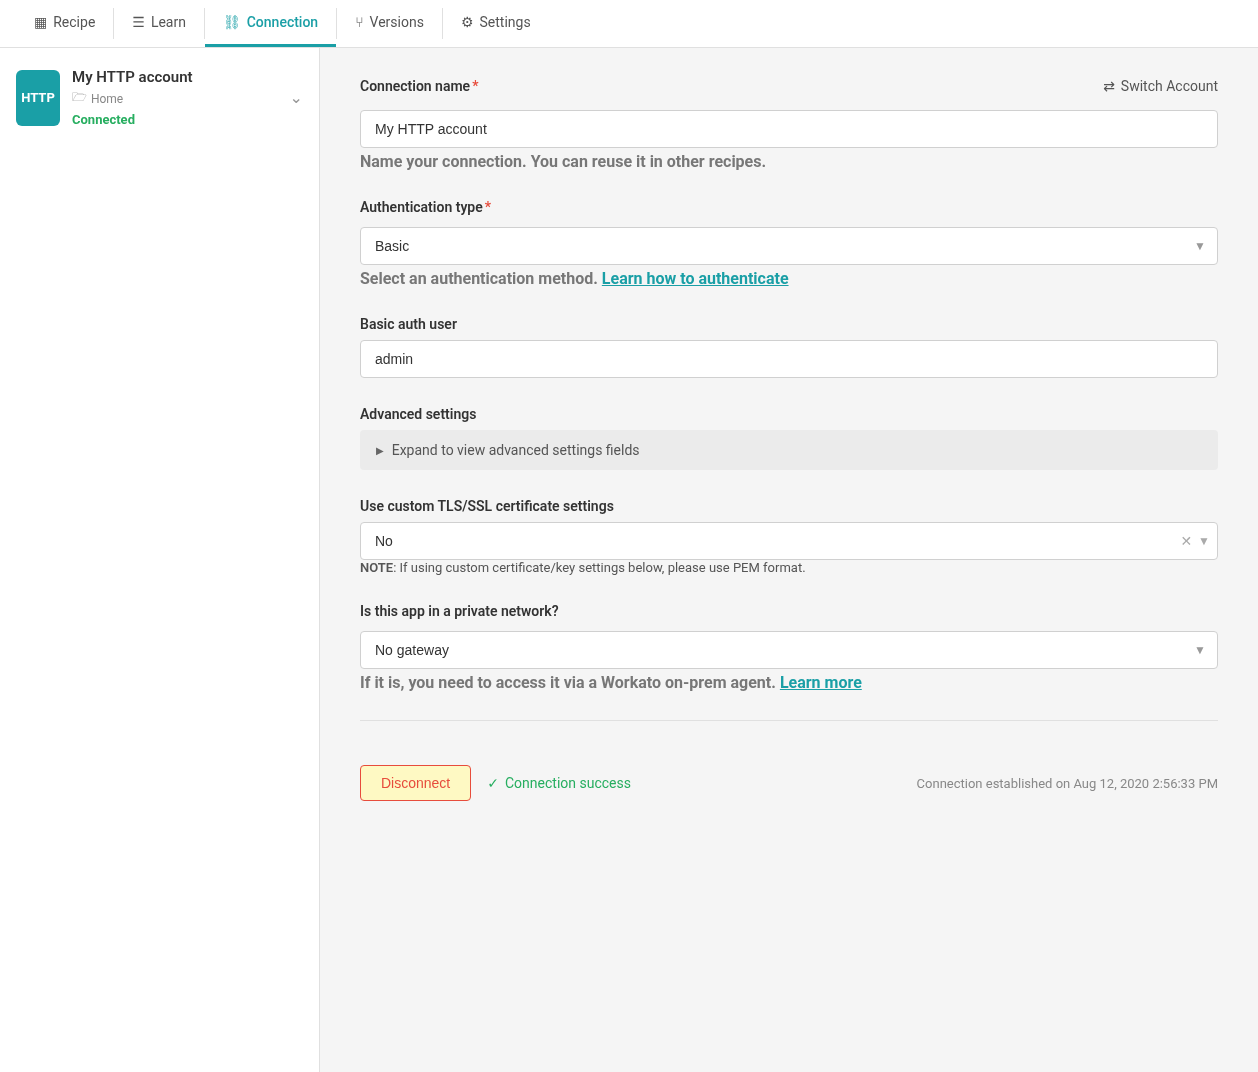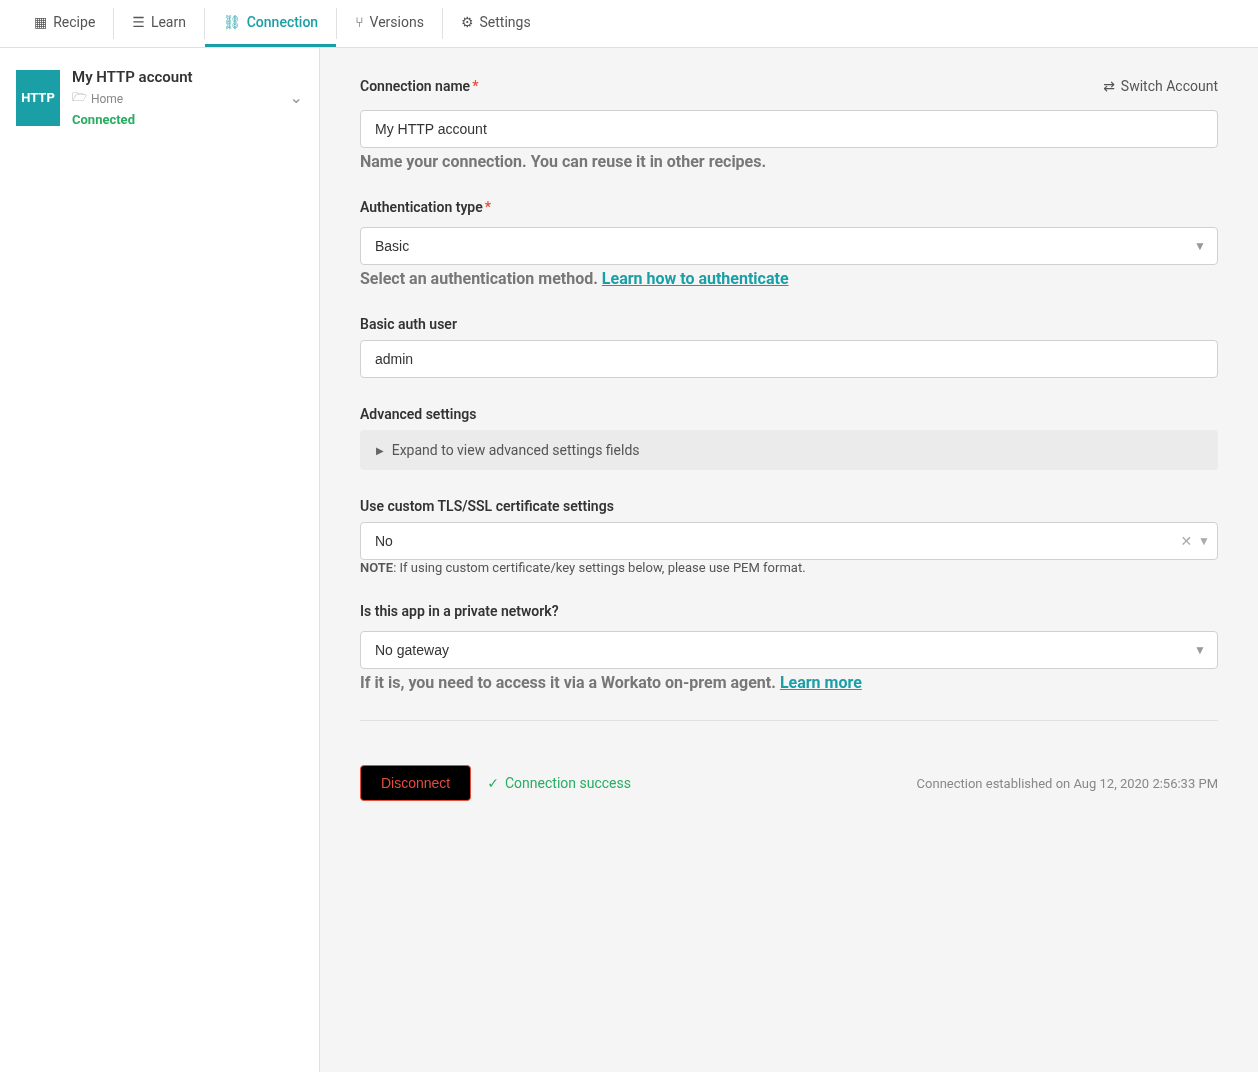--- a/index.html
+++ b/index.html
@@ -11,21 +11,21 @@
     .top-nav-item.active { color: #1a9fa6; border-bottom: 3px solid #1a9fa6; font-weight: 500; }
     .nav-icon { font-size: 14px; }
     .nav-sep { width: 1px; background: #e0e0e0; margin: 8px 0; }
 
     
     .main-layout { display: flex; height: calc(100vh - 48px); }
 
     
     .sidebar { width: 320px; background: #fff; border-right: 1px solid #e0e0e0; padding: 20px 16px; flex-shrink: 0; }
     .account-card { display: flex; align-items: center; gap: 12px; }
-    .http-badge { background: #1a9fa6; color: #fff; font-weight: 700; font-size: 13px; border-radius: 0; width: 44px; height: 56px; display: flex; align-items: center; justify-content: center; flex-shrink: 0; }
+    .http-badge { background: #1a9fa6; color: #fff; font-weight: 700; font-size: 13px; border-radius: 6px; width: 44px; height: 56px; display: flex; align-items: center; justify-content: center; flex-shrink: 0; }
     .account-info { flex: 1; }
     .account-name { font-size: 15px; font-weight: 600; color: #333; }
     .account-home { font-size: 12px; color: #888; display: flex; align-items: center; gap: 4px; margin-top: 2px; }
     .account-status { font-size: 13px; color: #27ae60; font-weight: 700; margin-top: 3px; }
     .chevron-down { color: #999; font-size: 16px; cursor: pointer; }
 
     
     .content { flex: 1; overflow-y: auto; padding: 30px 40px; background: #f5f5f5; }
 
     
@@ -61,21 +61,21 @@
 
     
     .note-text { font-size: 13px; color: #555; }
     .note-text strong { font-weight: 600; }
 
     
     .divider { border: none; border-top: 1px solid #e0e0e0; margin: 28px 0; }
 
     
     .footer-actions { display: flex; align-items: center; gap: 16px; padding: 16px 0; }
-    .disconnect-btn { border: 1px solid #e74c3c; color: #e74c3c; background: #000000; border-radius: 4px; padding: 9px 20px; font-size: 14px; font-weight: 500; cursor: pointer; }
+    .disconnect-btn { border: 1px solid #e74c3c; color: #e74c3c; background: #fef9c3; border-radius: 4px; padding: 9px 20px; font-size: 14px; font-weight: 500; cursor: pointer; }
     .success-msg { color: #27ae60; font-size: 14px; display: flex; align-items: center; gap: 6px; }
     .established-msg { margin-left: auto; color: #888; font-size: 13px; }
 
     
     .switch-account { display: flex; align-items: center; gap: 6px; color: #555; font-size: 14px; cursor: pointer; }
 
     
     .connection-header { display: flex; align-items: flex-start; justify-content: space-between; margin-bottom: 8px; }
   </style>
 </head>

